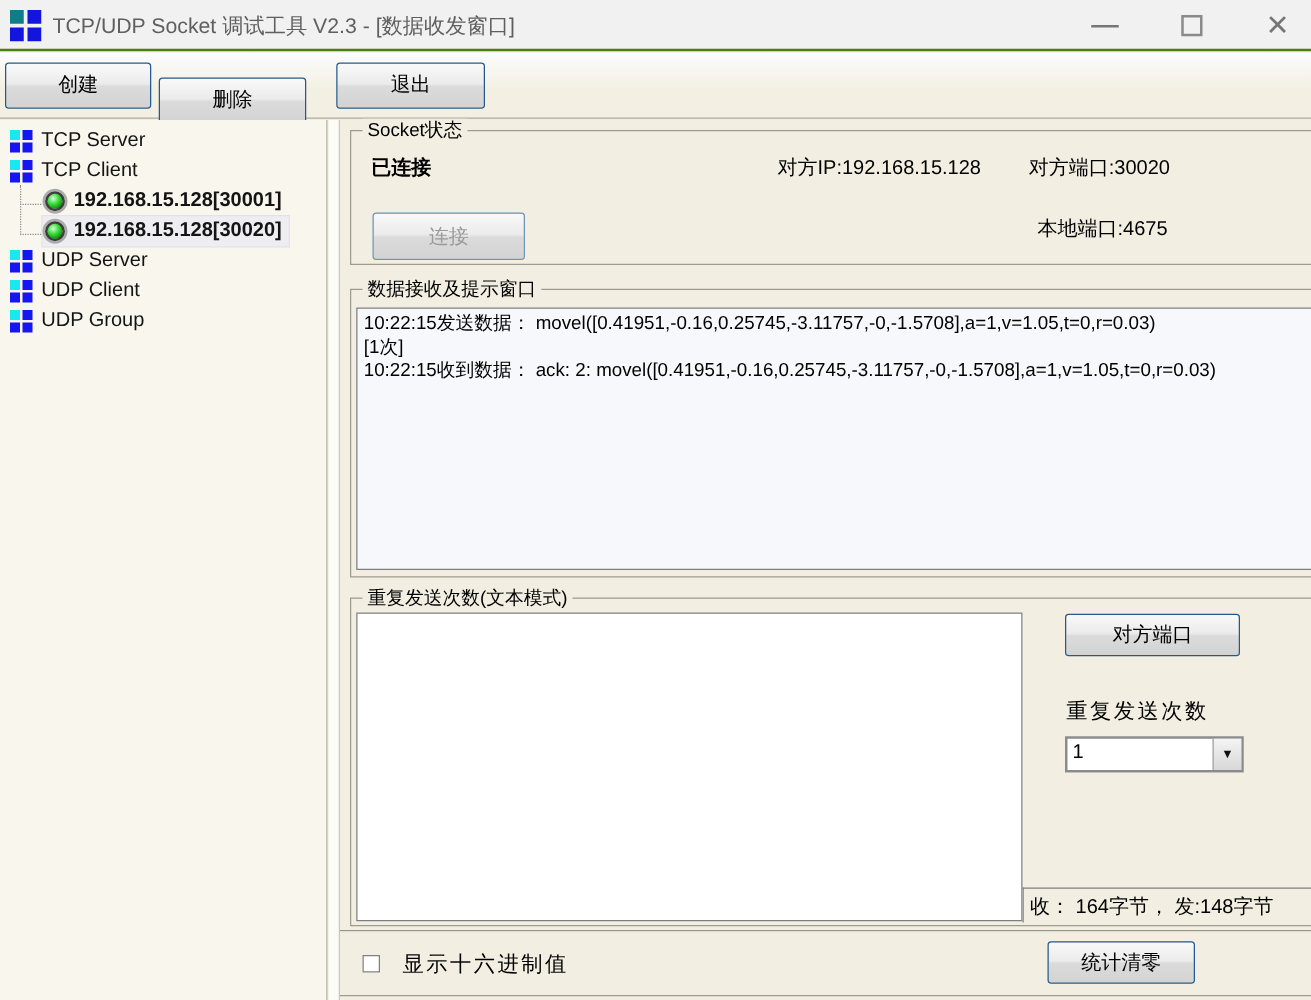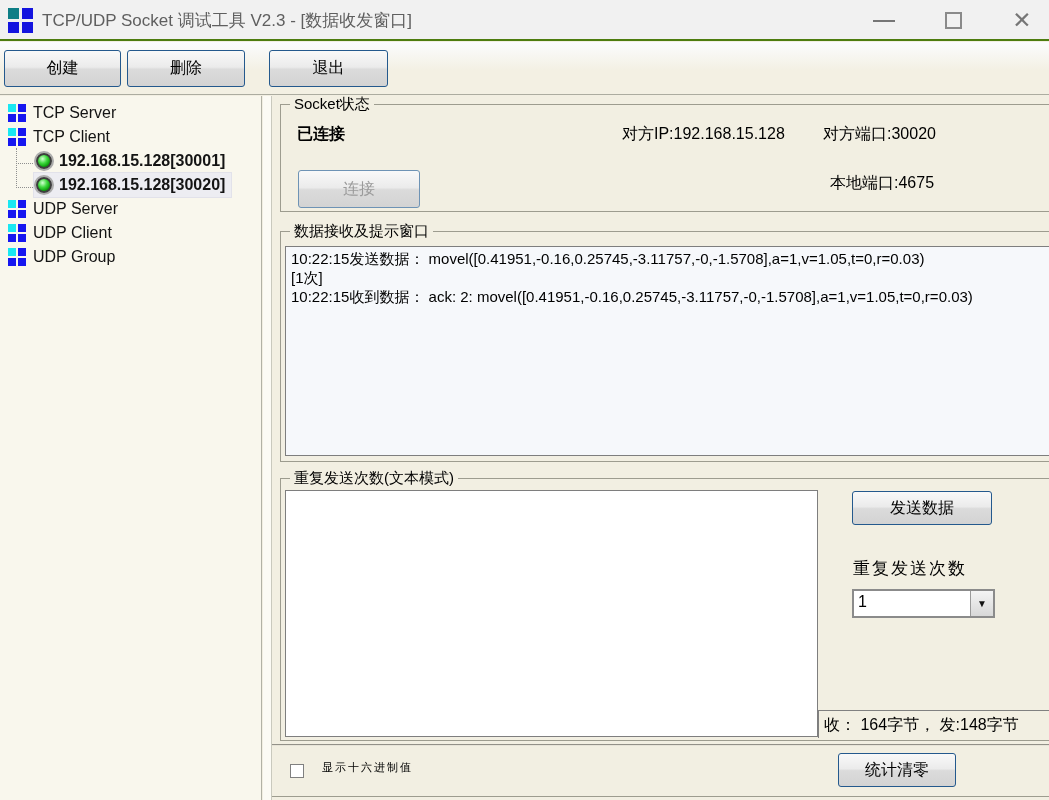--- a/index.html
+++ b/index.html
@@ -17,21 +17,21 @@
   .win-btn.min  { left:861px; } .win-btn.max { left:930px; } .win-btn.close { left:999px; }
   .glyph-min { width:22px; height:2px; background:#767676; }
   .glyph-max { width:17px; height:17px; border:2px solid #8A8A8A; }
   .glyph-close { font-size:23px; line-height:1; color:#767676; }
 
   
   .toolbar { position:absolute; left:0; top:42px; width:1049px; height:53px; background:linear-gradient(180deg,#FBFCFE 0%,#F3F0E3 55%); border-bottom:1px solid #ACACA0; }
   .btn { border:1px solid #24598D; border-radius:3px; background:linear-gradient(180deg,#F9F9F9 0%,#EBEBEB 46%,#DBDBDB 52%,#D3D3D3 100%); font-family:inherit; font-size:16px; color:#000; display:flex; align-items:center; justify-content:center; }
   .tb-btn { position:absolute; top:8px; height:37px; }
   .tb-create { left:4px;   width:117px; }
-  .tb-delete { left:127px; width:118px; }
+  .tb-delete { left:127px; width:118px;margin-top:12px; }
   .tb-exit   { left:269px; width:119px; }
 
   
   .tree-panel { position:absolute; left:0; top:96px; width:262px; height:704px; background:#F9F7ED; border-right:1px solid #B2B2A6; }
   .t-row { position:absolute; left:0; width:260px; height:24px; display:flex; align-items:center; }
   .t-root  { padding-left:8px; }
   .t-child { padding-left:34px;font-weight:bold; }
   .row-inner { display:flex; align-items:center; height:24px; padding-right:6px; }
   .t-row.selected .row-inner { background:#EDEDF2; box-shadow:0 0 0 1px #E2E2EA; }
   .t-label { font-size:16px; color:#141414; margin-left:7px; white-space:nowrap; }
@@ -65,21 +65,21 @@
   .repeat-label { position:absolute; left:853px; top:557px; font-size:17px; letter-spacing:2px; white-space:nowrap; }
   .combo { position:absolute; left:852px; top:589px; width:143px; height:29px; border:2px solid #8B8B8B; background:#FFFFFF; display:flex; }
   .combo-value { flex:1; font-size:16px; padding:2px 4px; color:#000; }
   .combo-arrow { width:23px; height:100%; border-left:1px solid #9A9A9A; background:linear-gradient(180deg,#F4F4F4,#D8D8D8); display:flex; align-items:center; justify-content:center; font-size:10px; color:#111; }
   .stats-box { position:absolute; left:818px; top:710px; width:231px; height:28px; border-top:1px solid #808080; border-left:1px solid #808080; background:#F2EFE2; }
   .stats-text { position:absolute; left:5px; top:4px; font-size:16px; white-space:nowrap; color:#000; }
 
   
   .bottom-bar { position:absolute; left:272px; top:744px; width:777px; height:53px; background:#F2EFE2; border-top:2px groove #E7E4D8; border-bottom:1px solid #9D9C8F; }
   .hex-checkbox { position:absolute; left:290px; top:764px; width:14px; height:14px; background:#FFFFFF; border:1px solid #808080; }
-  .hex-label { position:absolute; left:322px; top:760px; font-size:11px; letter-spacing:2px; white-space:nowrap; }
+  .hex-label { position:absolute; left:322px; top:760px; font-size:17px; letter-spacing:2px; white-space:nowrap; }
   .clear-btn { position:absolute; left:838px; top:753px; width:118px; height:34px; font-size:16px; }
 
   .splitter { position:absolute; left:263px; top:96px; width:9px; height:704px; background:#FCFBF5; border-right:1px solid #C9C9BE; }
 </style>
 </head>
 <body>
 
 <div id="window">
 
   <div class="titlebar">
@@ -197,21 +197,21 @@
   <div class="recv-box">
     <div class="recv-line">10:22:15发送数据： movel([0.41951,-0.16,0.25745,-3.11757,-0,-1.5708],a=1,v=1.05,t=0,r=0.03)</div>
     <div class="recv-line">[1次]</div>
     <div class="recv-line">10:22:15收到数据： ack: 2: movel([0.41951,-0.16,0.25745,-3.11757,-0,-1.5708],a=1,v=1.05,t=0,r=0.03)</div>
   </div>
 
   <div class="groupbox" style="left:280px; top:478px; width:790px; height:263px;">
     <span class="group-label">重复发送次数(文本模式)</span>
   </div>
   <textarea class="send-textarea" style=""></textarea>
-  <button class="btn send-btn">发送数据</button>
+  <button class="btn send-btn">对方端口</button>
   <div class="repeat-label">重复发送次数</div>
   <div class="combo">
     <div class="combo-value">1</div>
     <div class="combo-arrow">▼</div>
   </div>
   <div class="stats-box">
     <div class="stats-text">收： 164字节， 发:148字节</div>
   </div>
 
   <div class="bottom-bar"></div>

